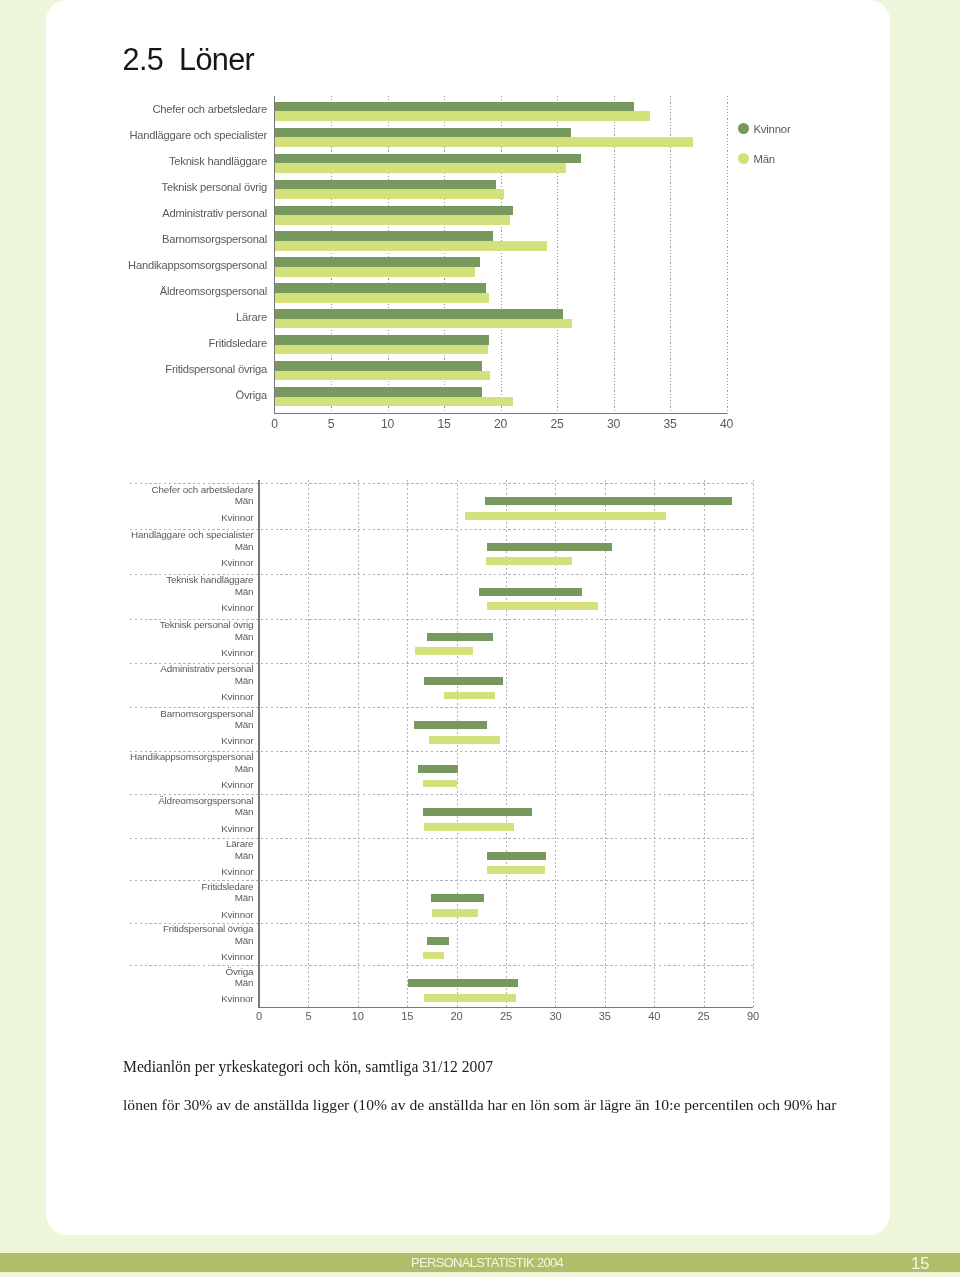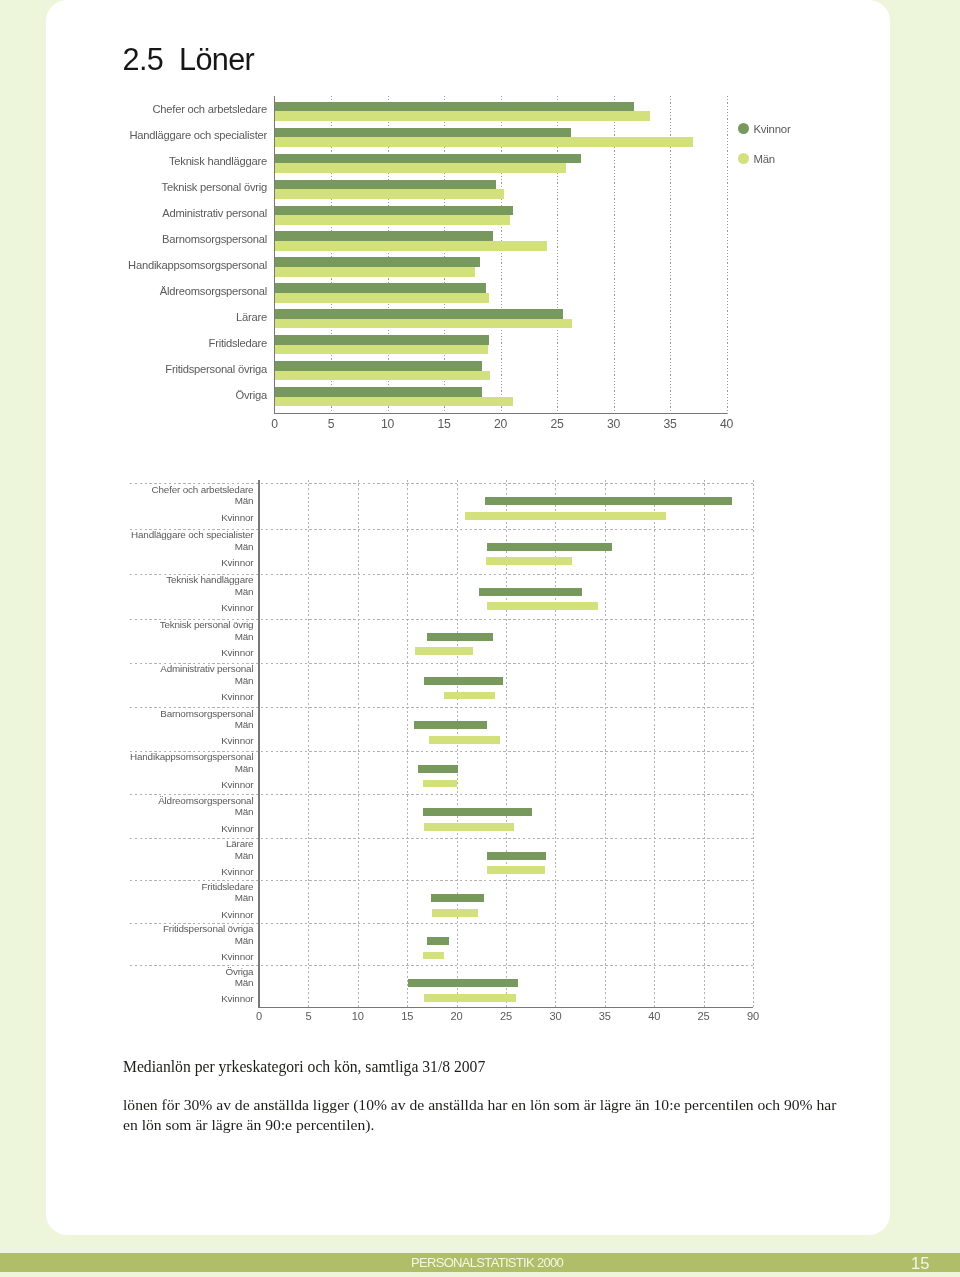--- a/index.html
+++ b/index.html
@@ -241,21 +241,20 @@
       <div class="c2-tick" style="left: 456.6px;">20</div>
       <div class="c2-tick" style="left: 506px;">25</div>
       <div class="c2-tick" style="left: 555.4px;">30</div>
       <div class="c2-tick" style="left: 604.8px;">35</div>
       <div class="c2-tick" style="left: 654.2px;">40</div>
       <div class="c2-tick" style="left: 703.6px;">25</div>
       <div class="c2-tick" style="left: 753px;">90</div>
     </div>
 
   <div class="footer-bar"></div>
-  <div class="footer-left">PERSONALSTATISTIK 2000</div>
+  <div class="footer-left">PERSONALSTATISTIK 2004</div>
   <div class="footer-right">15</div>
 
-  <div class="caption">Medianlön per yrkeskategori och kön, samtliga 31/8 2007</div>
+  <div class="caption">Medianlön per yrkeskategori och kön, samtliga 31/12 2007</div>
   <div class="bodytext">
     <div>lönen för 30% av de anställda ligger (10% av de anställda har en lön som är lägre än 10:e percentilen och 90% har</div>
-    <div>en lön som är lägre än 90:e percentilen).</div>
   </div>
 </div>
 
 </body></html>

